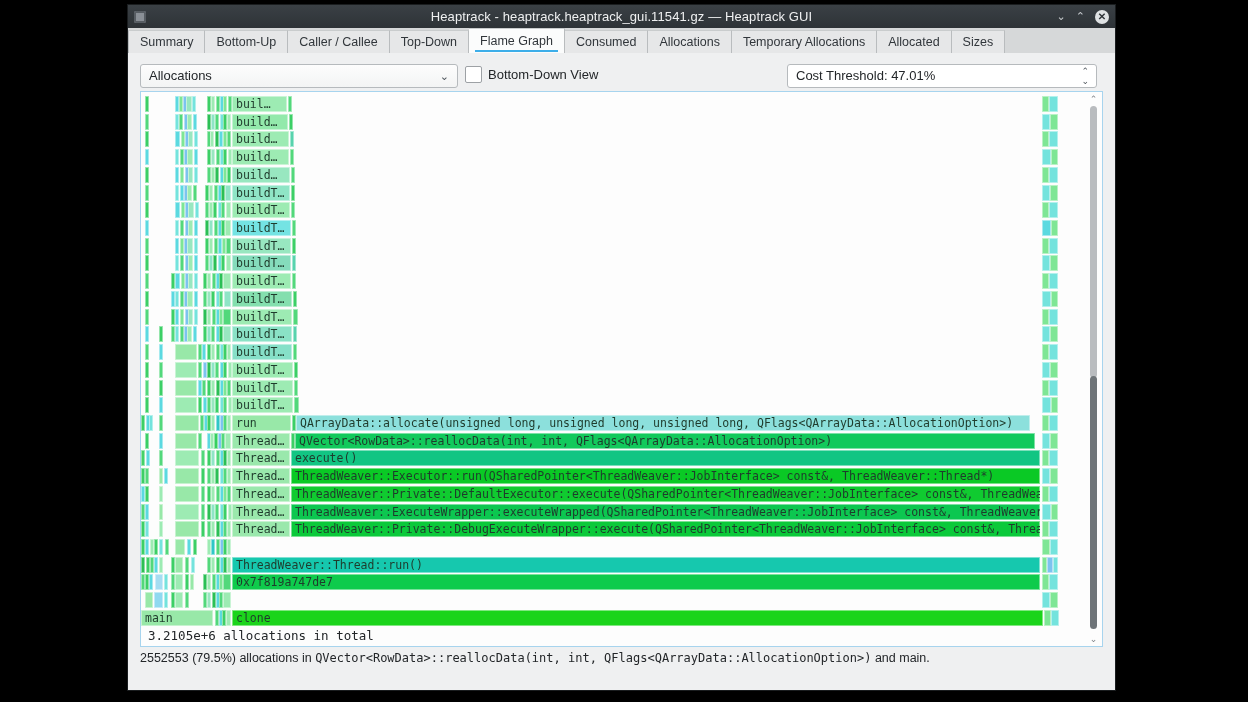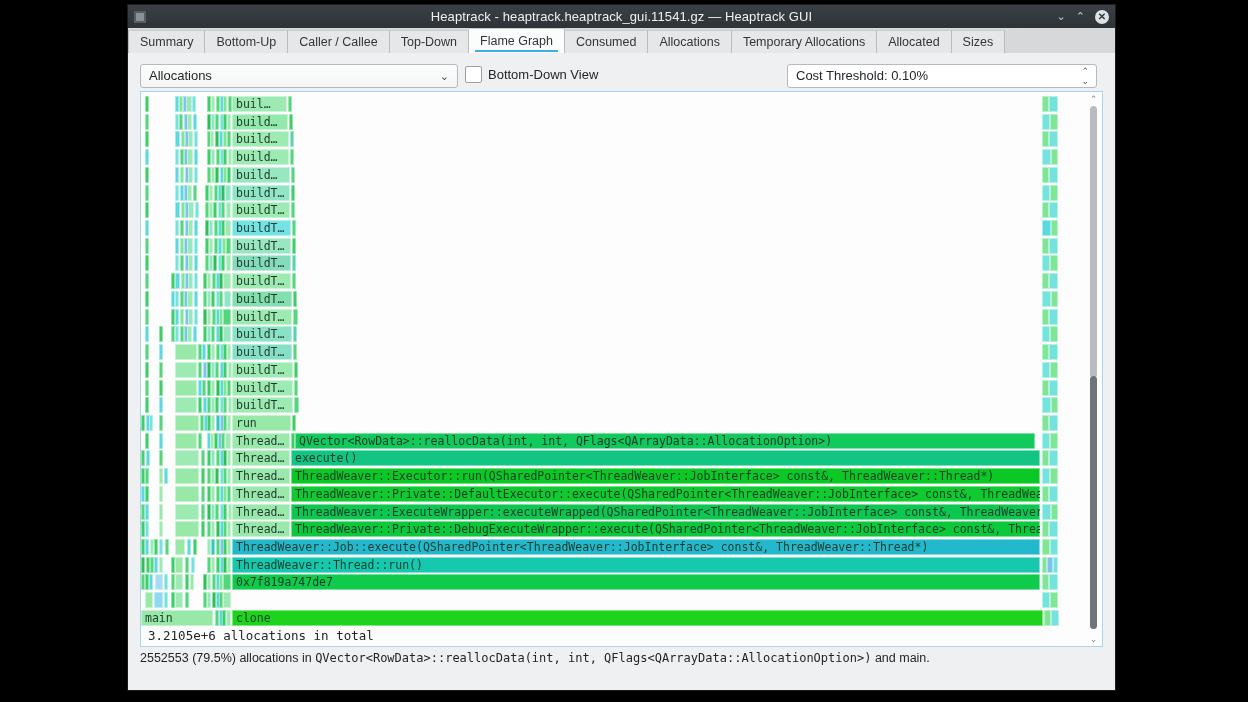--- a/index.html
+++ b/index.html
@@ -95,21 +95,21 @@
     <div id="toolbar">
       <div class="combo">
         <span>Allocations</span>
         <span class="chev">⌄</span>
       </div>
       <div class="checkbox-wrap">
         <div class="checkbox-box"></div>
         <span class="checkbox-label">Bottom-Down View</span>
       </div>
       <div class="spinbox">
-        <span>Cost Threshold: 0.10%</span>
+        <span>Cost Threshold: 47.01%</span>
         <span class="arrows">
           <span>⌃</span>
           <span>⌄</span>
         </span>
       </div>
     </div>
 
     <div id="flame-frame">
       <div id="flame-canvas">
 
@@ -411,20 +411,21 @@
           <div class="frame" style="left: 59px; top: 322.96px; width: 3px; background: rgb(82, 216, 123);"></div>
           <div class="frame" style="left: 63px; top: 322.96px; width: 2px; background: rgb(91, 217, 224);"></div>
           <div class="frame" style="left: 66px; top: 322.96px; width: 3px; background: rgb(60, 207, 102);"></div>
           <div class="frame" style="left: 70px; top: 322.96px; width: 4px; background: rgb(157, 235, 179);"></div>
           <div class="frame" style="left: 75px; top: 322.96px; width: 3px; background: rgb(47, 199, 199);"></div>
           <div class="frame" style="left: 79px; top: 322.96px; width: 2px; background: rgb(124, 195, 239);"></div>
           <div class="frame" style="left: 82px; top: 322.96px; width: 3px; background: rgb(82, 216, 123);"></div>
           <div class="frame" style="left: 86px; top: 322.96px; width: 4px; background: rgb(157, 235, 179);"></div>
           <div class="frame" style="left: 91px; top: 322.96px; width: 59px; background: rgb(152, 232, 168);">run</div>
           <div class="frame" style="left: 151px; top: 322.96px; width: 3px; background: rgb(60, 207, 102);"></div>
+          <div class="frame" style="left: 155px; top: 322.96px; width: 734px; background: rgb(140, 224, 220);">QArrayData::allocate(unsigned long, unsigned long, unsigned long, QFlags&lt;QArrayData::AllocationOption&gt;)</div>
           <div class="frame" style="left: 901px; top: 322.96px; width: 7px; background: rgb(126, 230, 149);"></div>
           <div class="frame" style="left: 908px; top: 322.96px; width: 9px; background: rgb(116, 227, 221);"></div>
           <div class="frame" style="left: 4px; top: 340.68px; width: 3px; background: rgb(60, 207, 102);"></div>
           <div class="frame" style="left: 18px; top: 340.68px; width: 3px; background: rgb(91, 217, 224);"></div>
           <div class="frame" style="left: 34px; top: 340.68px; width: 22px; background: rgb(152, 232, 168);"></div>
           <div class="frame" style="left: 57px; top: 340.68px; width: 3px; background: rgb(82, 216, 123);"></div>
           <div class="frame" style="left: 66px; top: 340.68px; width: 2px; background: rgb(91, 217, 224);"></div>
           <div class="frame" style="left: 69px; top: 340.68px; width: 3px; background: rgb(157, 235, 179);"></div>
           <div class="frame" style="left: 73px; top: 340.68px; width: 3px; background: rgb(53, 207, 95);"></div>
           <div class="frame" style="left: 77px; top: 340.68px; width: 2px; background: rgb(124, 195, 239);"></div>
@@ -519,21 +520,20 @@
           <div class="frame" style="left: 24px; top: 447px; width: 2px; background: rgb(82, 216, 123);"></div>
           <div class="frame" style="left: 34px; top: 447px; width: 10px; background: rgb(152, 232, 168);"></div>
           <div class="frame" style="left: 46px; top: 447px; width: 3px; background: rgb(91, 217, 224);"></div>
           <div class="frame" style="left: 52px; top: 447px; width: 2px; background: rgb(60, 207, 102);"></div>
           <div class="frame" style="left: 66px; top: 447px; width: 3px; background: rgb(157, 235, 179);"></div>
           <div class="frame" style="left: 70px; top: 447px; width: 4px; background: rgb(47, 199, 199);"></div>
           <div class="frame" style="left: 75px; top: 447px; width: 3px; background: rgb(82, 216, 123);"></div>
           <div class="frame" style="left: 79px; top: 447px; width: 2px; background: rgb(124, 195, 239);"></div>
           <div class="frame" style="left: 82px; top: 447px; width: 3px; background: rgb(60, 207, 102);"></div>
           <div class="frame" style="left: 86px; top: 447px; width: 4px; background: rgb(157, 235, 179);"></div>
-          <div class="frame" style="left: 91px; top: 447px; width: 808px; background: rgb(35, 185, 205);">ThreadWeaver::Job::execute(QSharedPointer&lt;ThreadWeaver::JobInterface&gt; const&amp;, ThreadWeaver::Thread*)</div>
           <div class="frame" style="left: 901px; top: 447px; width: 8px; background: rgb(126, 230, 149);"></div>
           <div class="frame" style="left: 909px; top: 447px; width: 8px; background: rgb(116, 227, 221);"></div>
           <div class="frame" style="left: 0px; top: 464.72px; width: 3px; background: rgb(43, 191, 85);"></div>
           <div class="frame" style="left: 5px; top: 464.72px; width: 2px; background: rgb(60, 207, 102);"></div>
           <div class="frame" style="left: 9px; top: 464.72px; width: 3px; background: rgb(82, 216, 123);"></div>
           <div class="frame" style="left: 13px; top: 464.72px; width: 2px; background: rgb(91, 217, 224);"></div>
           <div class="frame" style="left: 18px; top: 464.72px; width: 3px; background: rgb(157, 235, 179);"></div>
           <div class="frame" style="left: 30px; top: 464.72px; width: 3px; background: rgb(60, 207, 102);"></div>
           <div class="frame" style="left: 34px; top: 464.72px; width: 8px; background: rgb(152, 232, 168);"></div>
           <div class="frame" style="left: 44px; top: 464.72px; width: 4px; background: rgb(82, 216, 123);"></div>

